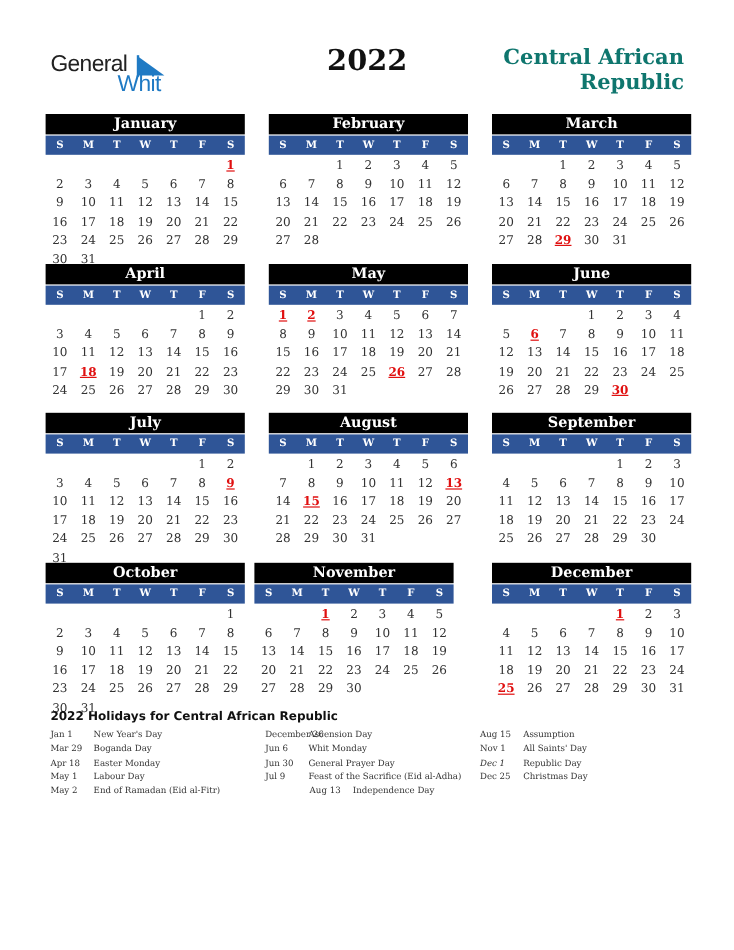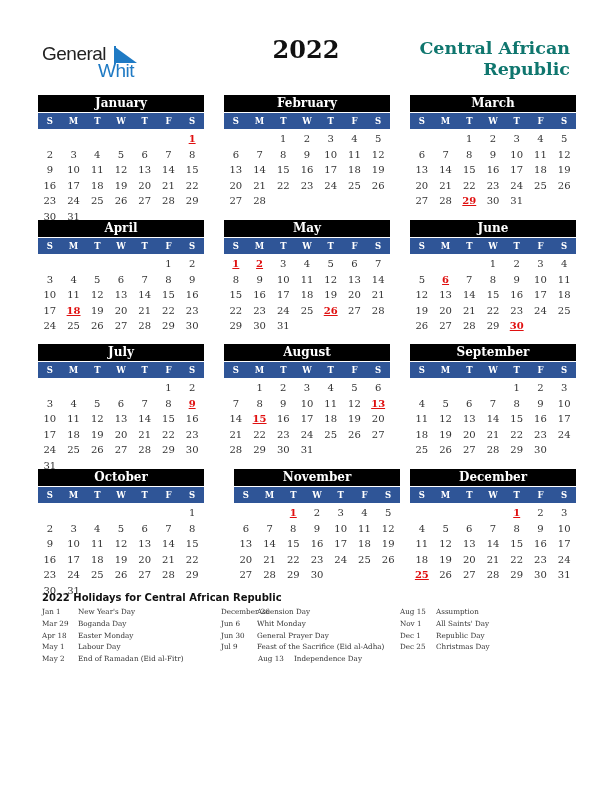--- a/index.html
+++ b/index.html
@@ -518,21 +518,21 @@
         <span>24</span>
         <span>25</span>
         <span>26</span>
         <span>27</span>
         <span>28</span>
         <span>29</span>
         <span>30</span>
         <span>31</span>
       </div>
     </div>
-    <div class="month" style="left: 234px; top: 457px;">
+    <div class="month" style="left: 212px; top: 457px;">
       <div class="mhead">November</div>
       <div class="dow">
         <span>S</span>
         <span>M</span>
         <span>T</span>
         <span>W</span>
         <span>T</span>
         <span>F</span>
         <span>S</span>
       </div>
@@ -671,21 +671,21 @@
     <div class="hol-col" style="left: 400px;">
       <div class="hol-row">
         <span class="d" style="width: 36px;">Aug 15</span>
         <span>Assumption</span>
       </div>
       <div class="hol-row">
         <span class="d" style="width: 36px;">Nov 1</span>
         <span>All Saints' Day</span>
       </div>
       <div class="hol-row">
-        <span class="d" style="width: 36px;">Dec 1</span>
+        <span class="d" style="width: 36px; font-style: italic;">Dec 1</span>
         <span>Republic Day</span>
       </div>
       <div class="hol-row">
         <span class="d" style="width: 36px;">Dec 25</span>
         <span>Christmas Day</span>
       </div>
     </div>
   </div>
 
 </body></html>

